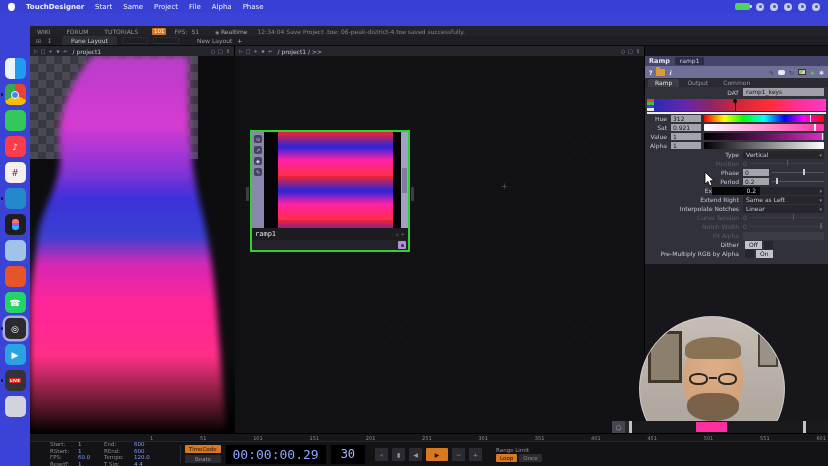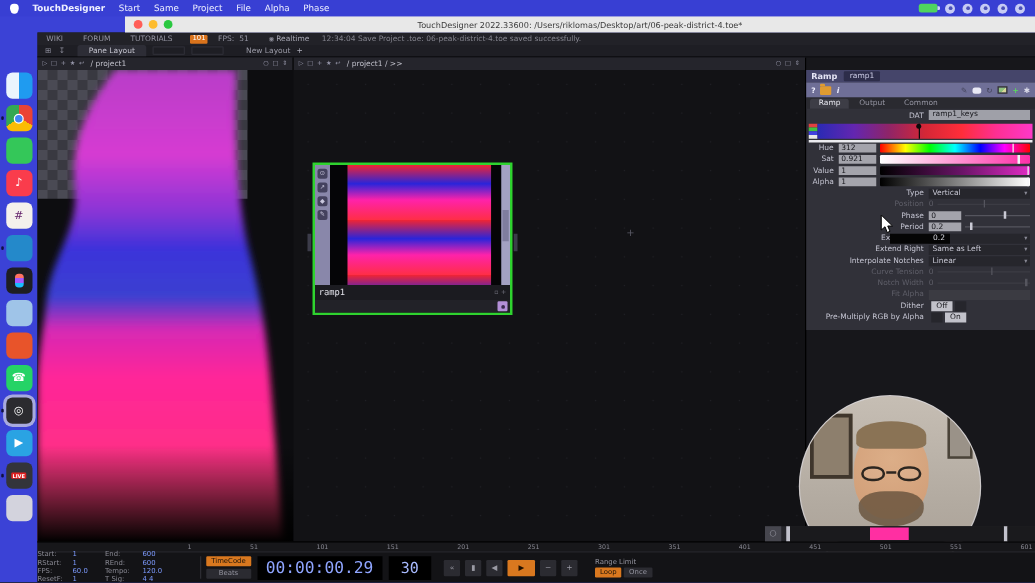--- a/index.html
+++ b/index.html
@@ -154,21 +154,21 @@
   .tl-scroll { position:absolute; left:582px; top:395px; width:216px; height:12px; background:#26262b; z-index:7; display:flex; align-items:center; }
   .tls-handle { width:13px; height:12px; background:#46464e; color:#b8b8c4; font-size:5px; text-align:center; line-height:12px; }
   .tls-bracket { width:3px; height:12px; background:#c2c2cc; }
   .tls-bracket.bl { margin-left:4px; }
   .tls-track { flex:1; height:12px; background:#1a1a1d; position:relative; }
   .tls-range { position:absolute; left:64px; top:1px; width:31px; height:10px; }
   .tls-tail { width:22px; height:12px; background:#1a1a1d; }
   .ruler { position:absolute; left:0; top:407px; width:798px; height:8px; background:#17171a; border-top:1px solid #000; z-index:6; }
   .ruler-ticks { position:absolute; left:120px; right:2px; top:0; height:8px; display:flex; justify-content:space-between; font-size:5px; color:#8a8a94; line-height:8px; }
   .transport { position:absolute; left:0; top:415px; width:798px; height:25px; background:#131316; border-top:1px solid #26262b;
-    z-index:6; display:flex; align-items:center; padding-left:0; }
+    z-index:6; display:flex; align-items:center; padding-left:20px; }
   .tl-fields { display:grid; grid-template-columns:26px 24px 28px 30px; column-gap:2px; row-gap:0.5px; font-size:5.5px; width:126px; }
   .tl-label { color:#8a8a94; } .tl-value { color:#7d9bff; }
   .tl-sep { width:1px; height:18px; background:#2c2c32; margin:0 4px; }
   .tc-col { display:flex; flex-direction:column; gap:2px; }
   .tc-btn { font-size:5.5px; padding:0 4px; height:8px; line-height:8px; border-radius:1px; text-align:center; }
   .tc-btn.on { background:#d9781f; color:#1c1208; }
   .tc-btn.off { background:#2b2b31; color:#9595a0; }
   .timecode { margin-left:5px; background:#000; color:#8fa5ff; font-family:"DejaVu Sans Mono", monospace;
     font-size:13px; padding:2px 7px; height:19px; line-height:15px; }
   .framebox { margin-left:5px; background:#000; color:#a8baff; font-family:"DejaVu Sans Mono", monospace;
@@ -202,26 +202,20 @@
     <span class="status-icons" id="status-icons">
         <span class="battery"></span>
         <span class="st-circle"></span>
         <span class="st-circle"></span>
         <span class="st-circle"></span>
         <span class="st-circle"></span>
         <span class="st-circle"></span>
       </span>
   </div>
 
-  <div class="titlebar">
-    <span class="traffic t-close"></span>
-    <span class="traffic t-min"></span>
-    <span class="traffic t-zoom"></span>
-    <span class="win-title">TouchDesigner 2022.33600: /Users/riklomas/Desktop/art/06-peak-district-4.toe*</span>
-  </div>
 
   <div class="dock" id="dock">
       <div class="dock-icon" style="background: linear-gradient(90deg, rgb(234, 244, 253) 50%, rgb(31, 155, 240) 50%);"></div>
       <div class="dock-icon" style="background: conic-gradient(rgb(234, 67, 53) 0deg, rgb(234, 67, 53) 33%, rgb(251, 188, 5) 0deg, rgb(251, 188, 5) 66%, rgb(52, 168, 83) 0deg, rgb(52, 168, 83) 100%);">
         <span style="width: 8px; height: 8px; border-radius: 50%; background: rgb(66, 133, 244); border: 1.5px solid rgb(255, 255, 255);"></span>
         <span class="run-dot"></span>
       </div>
       <div class="dock-icon" style="background: rgb(52, 199, 89);"></div>
       <div class="dock-icon" style="background: rgb(250, 60, 76);">
         <span>♪</span>

